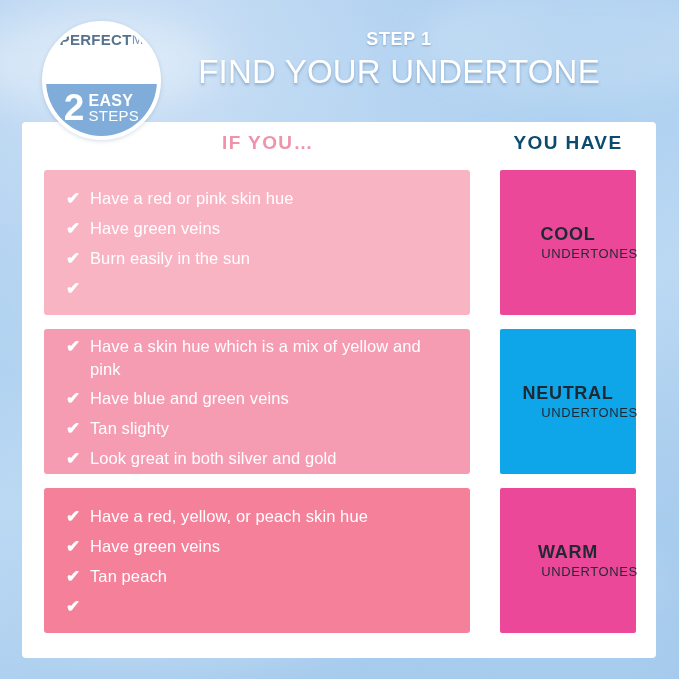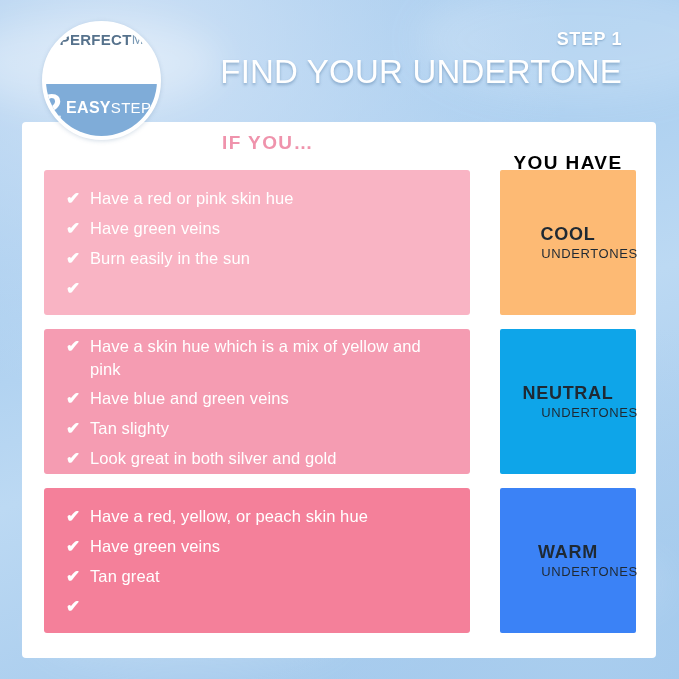--- a/index.html
+++ b/index.html
@@ -29,24 +29,24 @@
     pointer-events: none;
   }
   .cloud.c1 { left: -40px;  top: 18px;  width: 260px; height: 90px; }
   .cloud.c2 { right: -60px; top: -20px; width: 320px; height: 120px; opacity: .65; }
   .cloud.c3 { left: 40px;   bottom: 10px; width: 300px; height: 80px; opacity: .45; }
   .cloud.c4 { right: 10px;  bottom: 60px; width: 200px; height: 70px; opacity: .40; }
 
   
   .header {
     position: absolute;
-    left: 152px;
+    left: 164px;
     top: 28px;
     width: 470px;
-    text-align: right;
+    text-align: center;
     z-index: 3;
   }
   .step-label {
     font-size: 18px;
     font-weight: bold;
     letter-spacing: 0.6px;
     color: #ffffff;
     text-shadow: 0 1px 2px rgba(70,110,150,0.45);
     line-height: 22px;
   }
@@ -99,21 +99,21 @@
   .b-your   { font-size: 13px; color: #7b9ab5; letter-spacing: 0.5px; line-height: 15px; }
   .b-perfect{ font-size: 15px; font-weight: bold; color: #56728c; letter-spacing: 0.3px; line-height: 17px; }
   .b-match  { font-size: 14px; color: #7b9ab5; letter-spacing: 0.5px; line-height: 16px; }
   .b-num {
     font-size: 37px;
     font-weight: bold;
     color: #ffffff;
     line-height: 37px;
     margin-right: 4px;
   }
-  .b-steps-wrap { display: flex; line-height: 15px; }
+  .b-steps-wrap { display: flex; flex-direction: column; line-height: 15px; }
   .b-easy  { font-size: 16px; font-weight: bold; color: #ffffff; letter-spacing: 0.3px; }
   .b-steps { font-size: 15px; color: #ffffff; letter-spacing: 0.3px; }
 
   
   .card {
     position: absolute;
     left: 22px;
     top: 122px;
     width: 634px;
     height: 536px;
@@ -228,42 +228,42 @@
 
 <div class="header">
   <div class="step-label">STEP 1</div>
   <div class="main-title">FIND YOUR UNDERTONE</div>
 </div>
 
 <div class="card">
 
   <div class="col-headers">
     <div class="ch-left" style="color: rgb(239, 147, 172);">IF YOU…</div>
-    <div class="ch-right" style="color: #000000; margin-top: 20px;">YOU HAVE</div>
+    <div class="ch-right" style="color: #0c4a6e;">YOU HAVE</div>
   </div>
 
   <div class="row r1">
     <div class="traits" style="background: rgb(249, 180, 196);">
       <div class="trait">
         <span class="check">✔</span>
         <span class="trait-text">Have a red or pink skin hue</span>
       </div>
       <div class="trait">
         <span class="check">✔</span>
         <span class="trait-text">Have green veins</span>
       </div>
       <div class="trait">
         <span class="check">✔</span>
         <span class="trait-text">Burn easily in the sun</span>
       </div>
       <div class="trait">
         <span class="check">✔</span>
       </div>
     </div>
-    <div class="swatch" style="background: #fdba74;">
+    <div class="swatch" style="background: #ec4899;">
       <div class="sw-name">COOL</div>
       <div class="sw-sub">UNDERTONES</div>
     </div>
   </div>
 
   <div class="row r2">
     <div class="traits" style="background: rgb(245, 156, 178);">
       <div class="trait">
         <span class="check">✔</span>
         <span class="trait-text">Have a skin hue which is a mix of yellow and pink</span>
@@ -292,27 +292,27 @@
       <div class="trait">
         <span class="check">✔</span>
         <span class="trait-text">Have a red, yellow, or peach skin hue</span>
       </div>
       <div class="trait">
         <span class="check">✔</span>
         <span class="trait-text">Have green veins</span>
       </div>
       <div class="trait">
         <span class="check">✔</span>
-        <span class="trait-text">Tan great</span>
-      </div>
-      <div class="trait">
-        <span class="check">✔</span>
-      </div>
-    </div>
-    <div class="swatch" style="background: #3b82f6; text-align: right;">
+        <span class="trait-text">Tan peach</span>
+      </div>
+      <div class="trait">
+        <span class="check">✔</span>
+      </div>
+    </div>
+    <div class="swatch" style="background: #ec4899; text-align: right;">
       <div class="sw-name">WARM</div>
       <div class="sw-sub">UNDERTONES</div>
     </div>
   </div>
 
 </div>
 
 <div class="badge">
   <div class="badge-top">
     <div class="b-your">YOUR</div>

